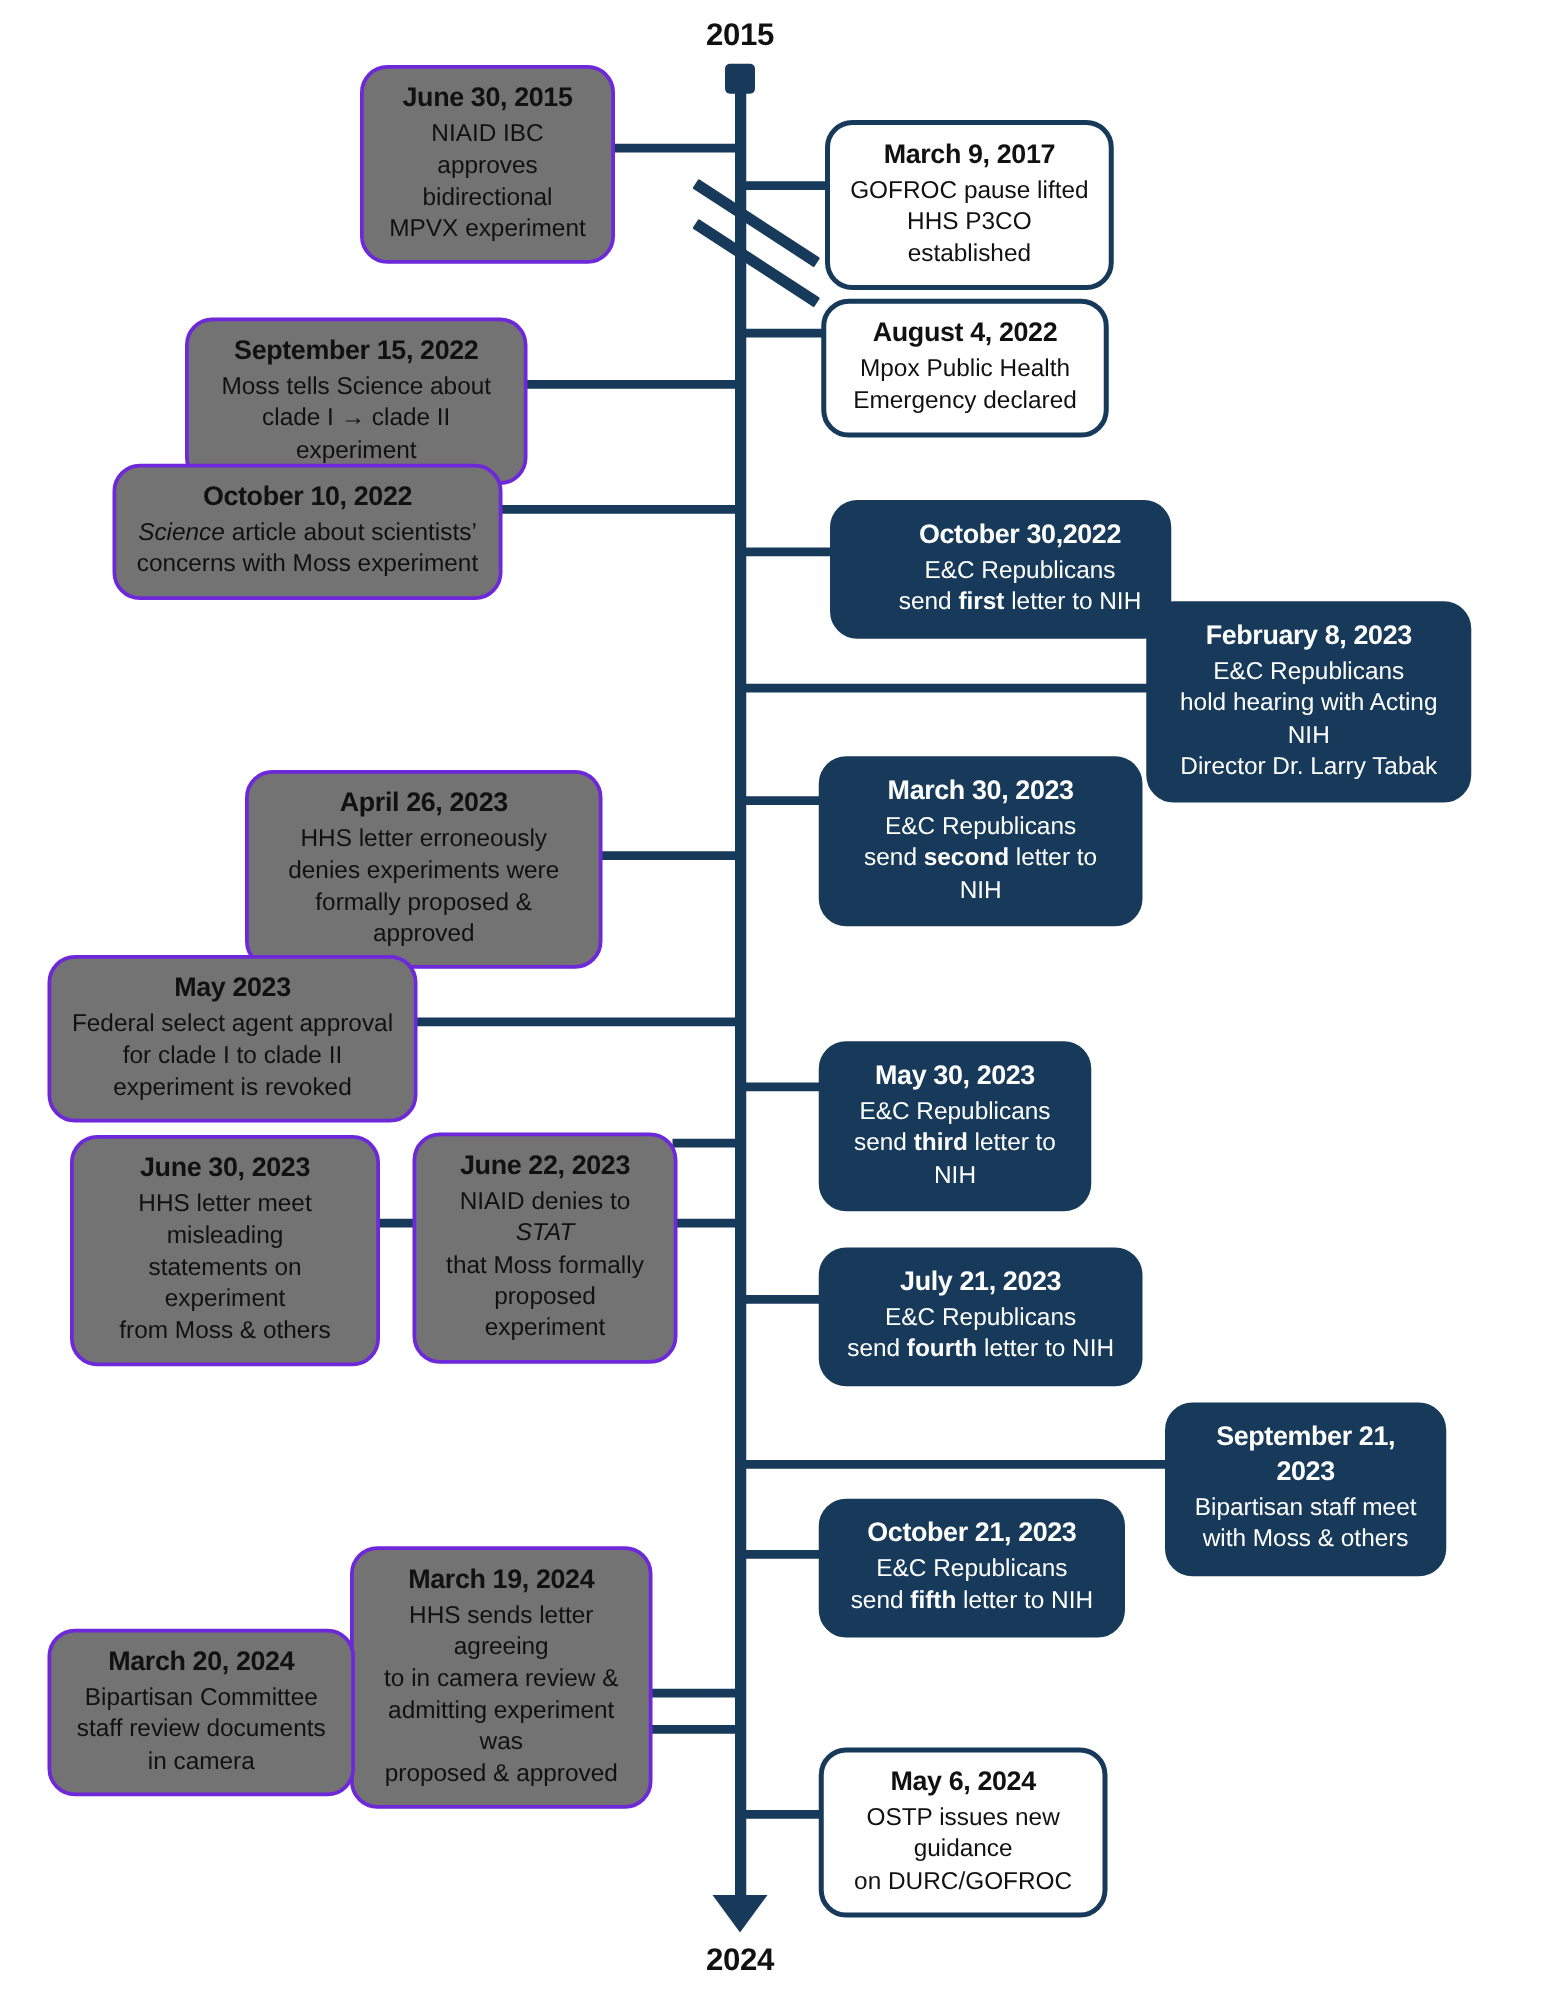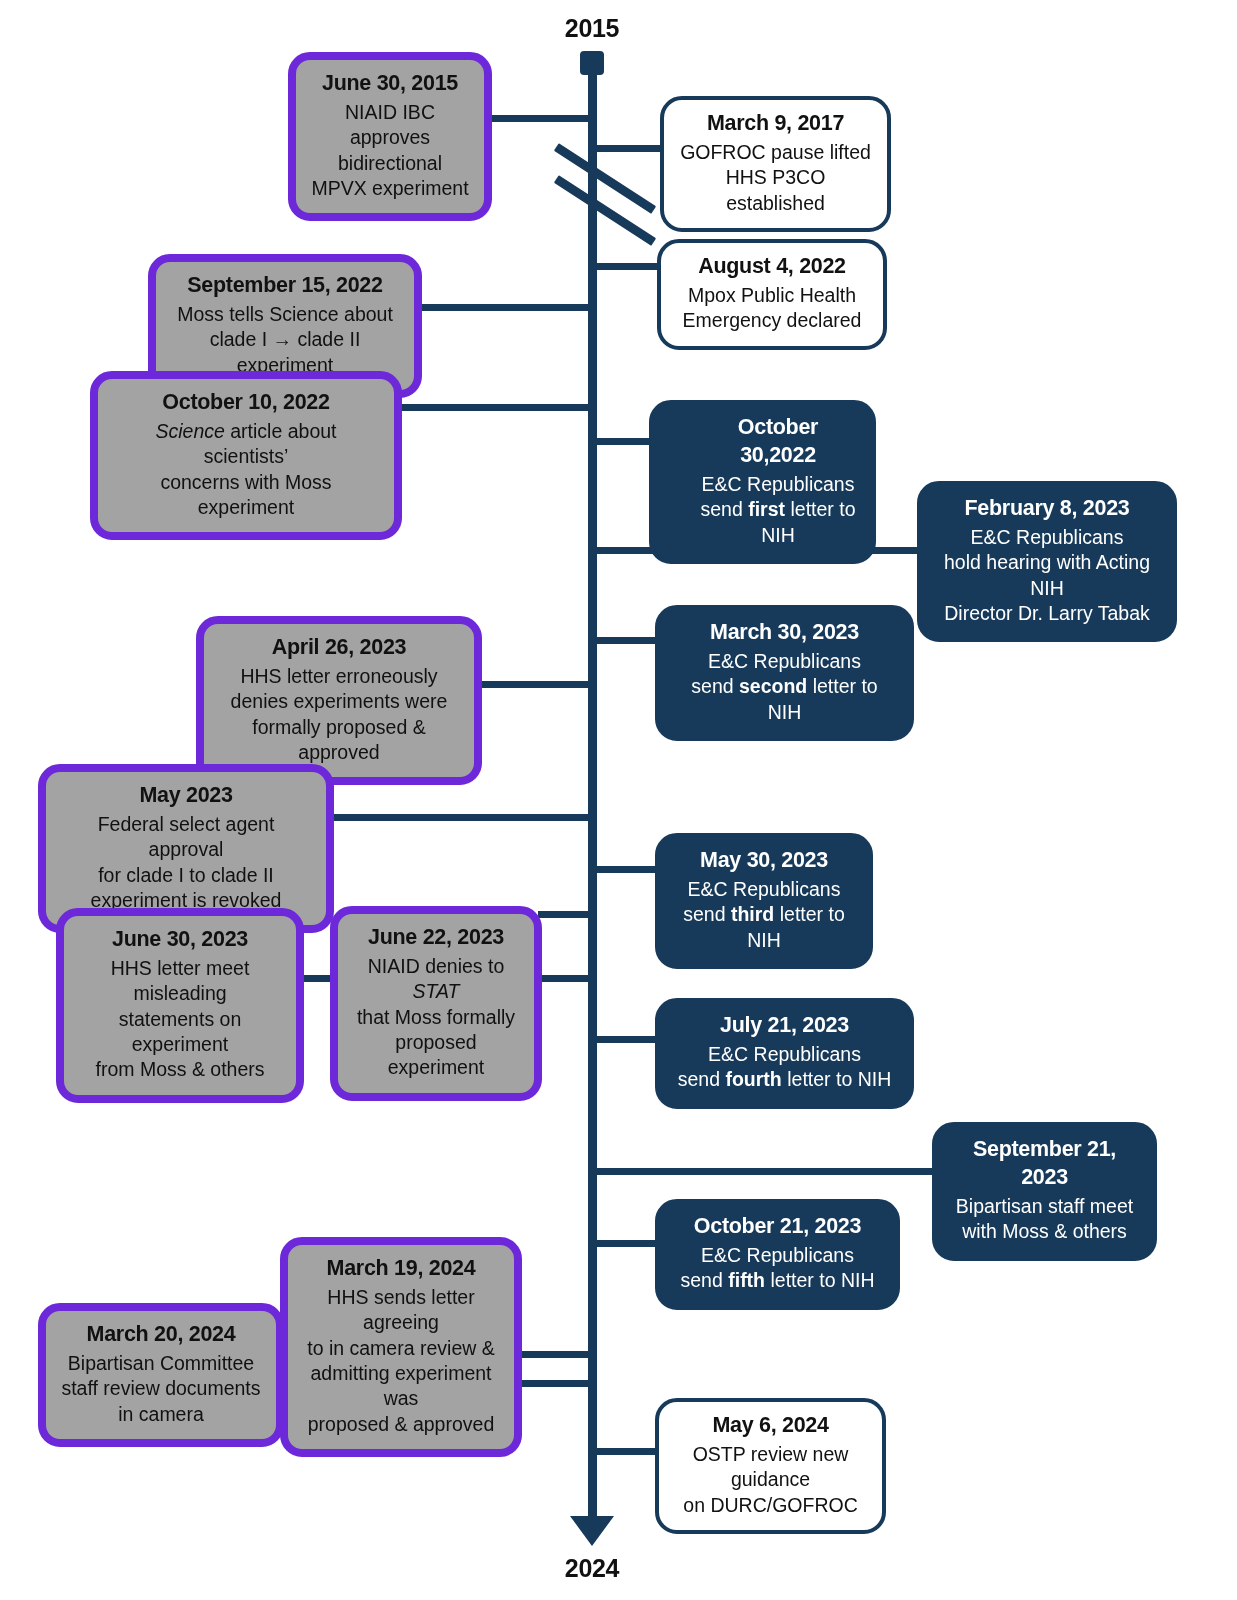--- a/index.html
+++ b/index.html
@@ -96,22 +96,22 @@
     font-size: 21.5px;
     letter-spacing: -0.3px;
     margin-bottom: 2px;
   }
   .bubble .body {
     display: block;
     font-size: 19.5px;
   }
 
   .bubble.mint {
-    background: #a3a3a3;
-    border: 8px solid #6d28d9;
+    background: #737373;
+    border: 3px solid #6d28d9;
     color: #111111;
     text-align: center;
   }
   .bubble.white {
     background: #ffffff;
     border: 4px solid #173a5a;
     color: #111111;
   }
   .bubble.navy {
     background: #173a5a;
@@ -199,21 +199,21 @@
     <span class="body">Mpox Public Health</span>
     <span class="body">Emergency declared</span>
   </div>
 
   <div class="bubble mint" style="left:90px; top:371px; width:312px;">
     <span class="date">October 10, 2022</span>
     <span class="body"><span class="it">Science</span> article about scientists’</span>
     <span class="body">concerns with Moss experiment</span>
   </div>
 
-  <div class="bubble navy" style="left:649px; top:400px; width:227px;padding-left:45px;">
+  <div class="bubble navy" style="left:664px; top:400px; width:273px;padding-left:45px;">
     <span class="date">October 30,2022</span>
     <span class="body">E&amp;C Republicans</span>
     <span class="body">send <span class="bd">first</span> letter to NIH</span>
   </div>
 
   <div class="bubble navy" style="left:917px; top:481px; width:260px;">
     <span class="date">February 8, 2023</span>
     <span class="body">E&amp;C Republicans</span>
     <span class="body">hold hearing with Acting NIH</span>
     <span class="body">Director Dr. Larry Tabak</span>
@@ -287,17 +287,17 @@
 
   <div class="bubble mint" style="left:38px; top:1303px; width:246px;">
     <span class="date">March 20, 2024</span>
     <span class="body">Bipartisan Committee</span>
     <span class="body">staff review documents</span>
     <span class="body">in camera</span>
   </div>
 
   <div class="bubble white" style="left:655px; top:1398px; width:231px;">
     <span class="date">May 6, 2024</span>
-    <span class="body">OSTP review new guidance</span>
+    <span class="body">OSTP issues new guidance</span>
     <span class="body">on DURC/GOFROC</span>
   </div>
 
 </div>
 
 </body></html>

